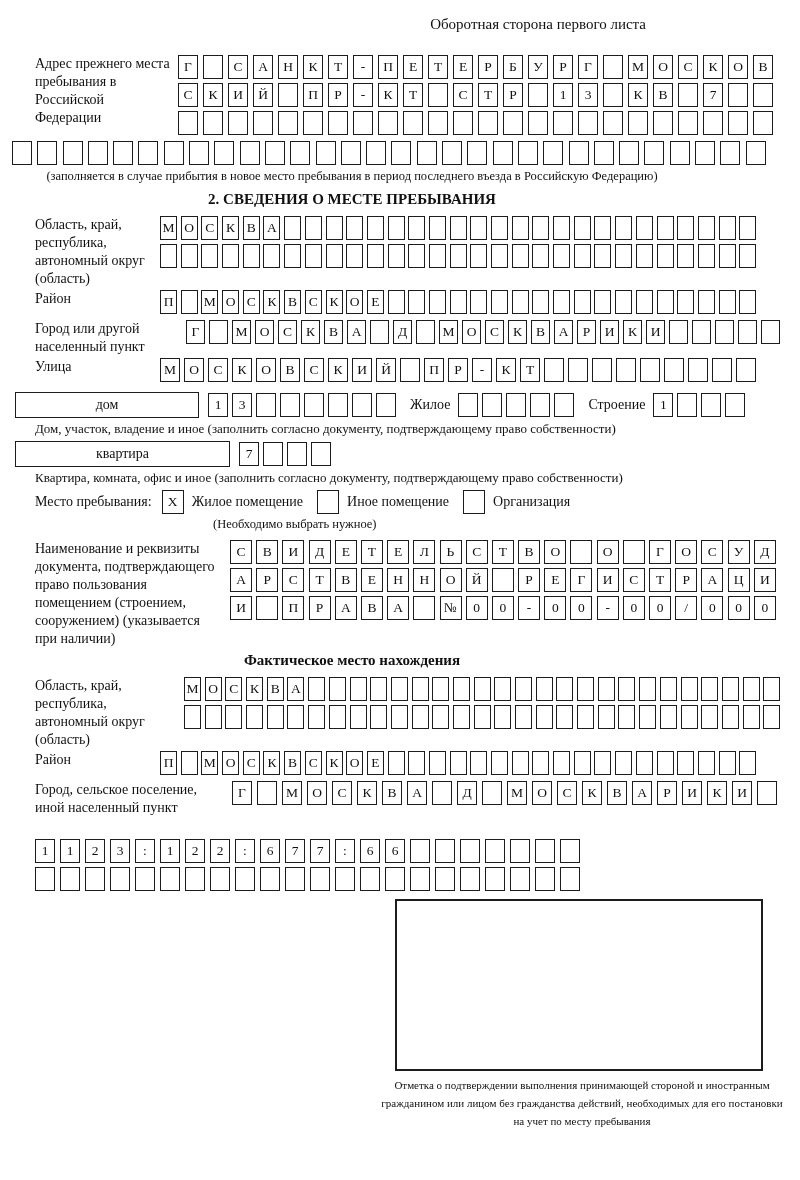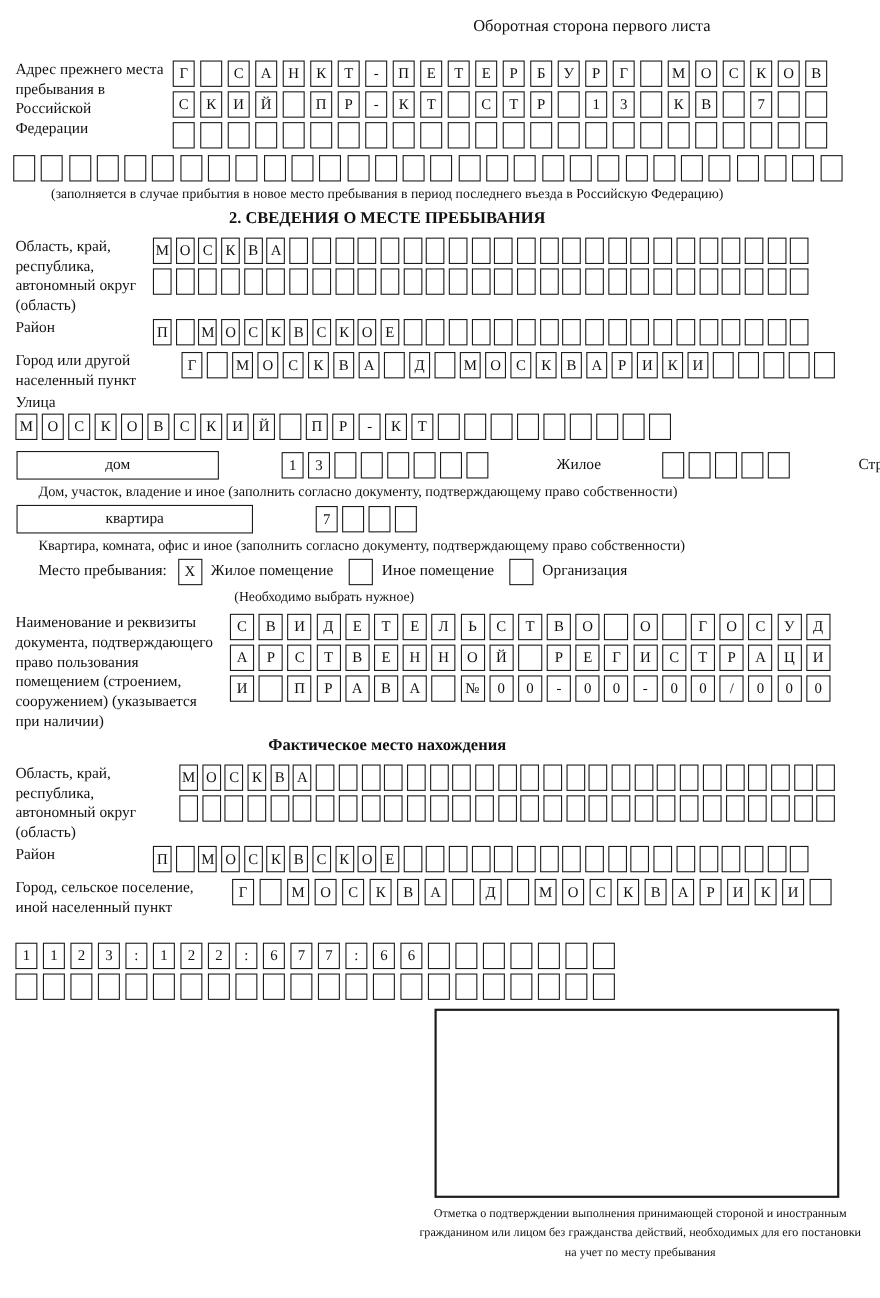--- a/index.html
+++ b/index.html
@@ -13,53 +13,53 @@
   .c24{--cw:20px;--g:5px;}
   .c30{--cw:20px;--g:5.3px;}
   .c29{--cw:17px;--g:3.7px;}
   .c26{--cw:19px;--g:4px;}
   .c25{--cw:20px;--g:4px;}
   .c21d{--cw:22px;--g:4.2px;}
   .c22k{--cw:20px;--g:5px;}
   .cdom{--cw:20px;--g:4px;}
   .rows > .cellrow{margin-bottom:4px;}
   
-  .field{display:flex;margin-left:14px;margin-bottom:2px;justify-content:space-between;}
+  .field{display:flex;margin-left:35px;margin-bottom:2px;justify-content:space-between;}
   .flabel{flex:none;font-size:14px;line-height:18px;padding-right:6px;box-sizing:border-box;}
   .lw142{width:143px;}
   .lw125{width:125px;}
   .lw150{width:151px;}
   .lw149{width:149px;}
   .lw197{width:197px;}
   .lw190{width:190px;}
   .lw195{width:195px;}
   .extra-row{margin-left:12px;margin-top:2px;margin-bottom:4px;}
   .caption{font-size:12.5px;text-align:center;margin-bottom:7px;}
   .sec-title{font-size:15px;font-weight:bold;text-align:center;margin:4px 0 8px 0;}
   
-  .domrow{display:flex;align-items:center;margin-left:15px;margin-bottom:3px;gap:48px;}
+  .domrow{display:flex;align-items:center;margin-left:15px;margin-bottom:3px;}
   .boxlabel{box-sizing:border-box;border:1.7px solid #1c1c1c;height:26px;display:flex;
             align-items:center;justify-content:center;font-size:14px;flex:none;}
   .dombox{width:184px;margin-right:9px;}
   .kvbox{width:215px;margin-right:9px;}
   .inline-label{font-size:14px;margin:0 8px 0 14px;}
   .leftcap{font-size:13px;text-align:left;margin:2px 0 4px 35px;}
   
   .placerow{display:flex;align-items:center;margin-left:35px;margin-top:4px;margin-bottom:3px;font-size:14px;}
   .checkbox{box-sizing:border-box;flex:none;width:22px;height:24px;border:1.7px solid #1c1c1c;
             display:flex;align-items:center;justify-content:center;font-size:13.5px;}
   .opt-label{margin:0 14px 0 8px;}
   .place-label{margin-right:10px;}
   .placecaption{font-size:12.5px;margin:0 0 8px 213px;}
   
   .s3cap{font-size:12.5px;text-align:center;line-height:17px;}
   .s3capwrap{margin-bottom:6px;}
   .markbox{box-sizing:border-box;width:368px;height:172px;border:2px solid #1c1c1c;margin-left:395px;margin-top:4px;}
   .markcaption{width:408px;margin-left:378px;margin-top:5px;font-size:11px;line-height:18px;text-align:center;}
-  .mb4{margin-bottom:4px;} .mb6{margin-bottom:6px;flex-direction:column;}
+  .mb4{margin-bottom:4px;} .mb6{margin-bottom:6px;}
 </style>
 </head>
 <body>
 
 <div class="page">
 
   <div class="backnote">Оборотная сторона первого листа</div>
 
   <div class="field">
     <div class="flabel lw142">Адрес прежнего места пребывания в Российской Федерации</div>

